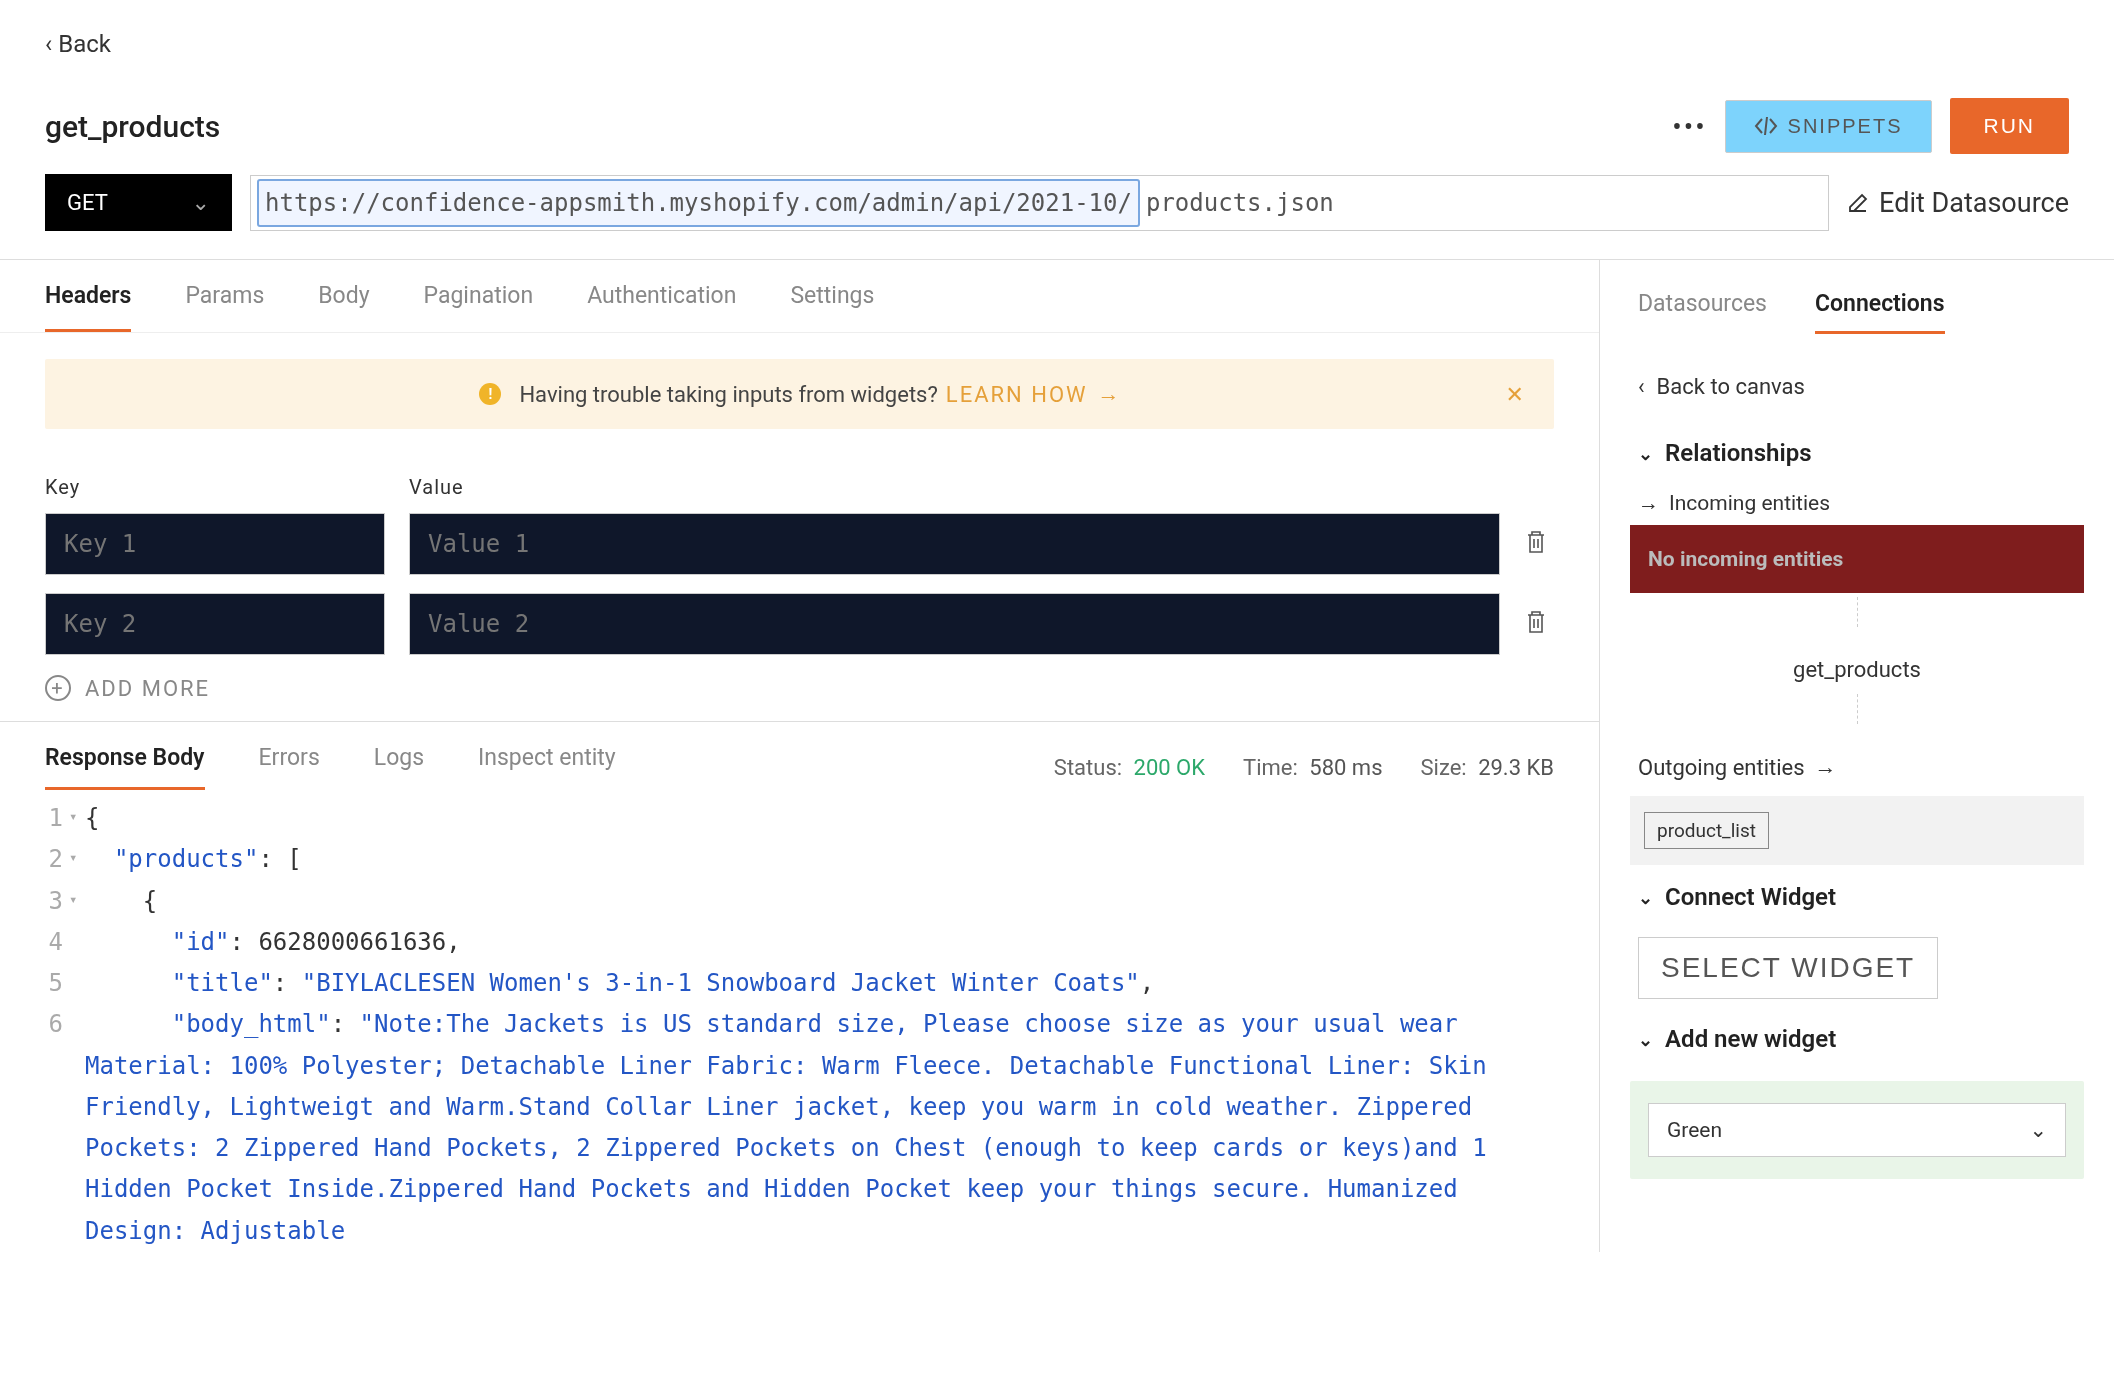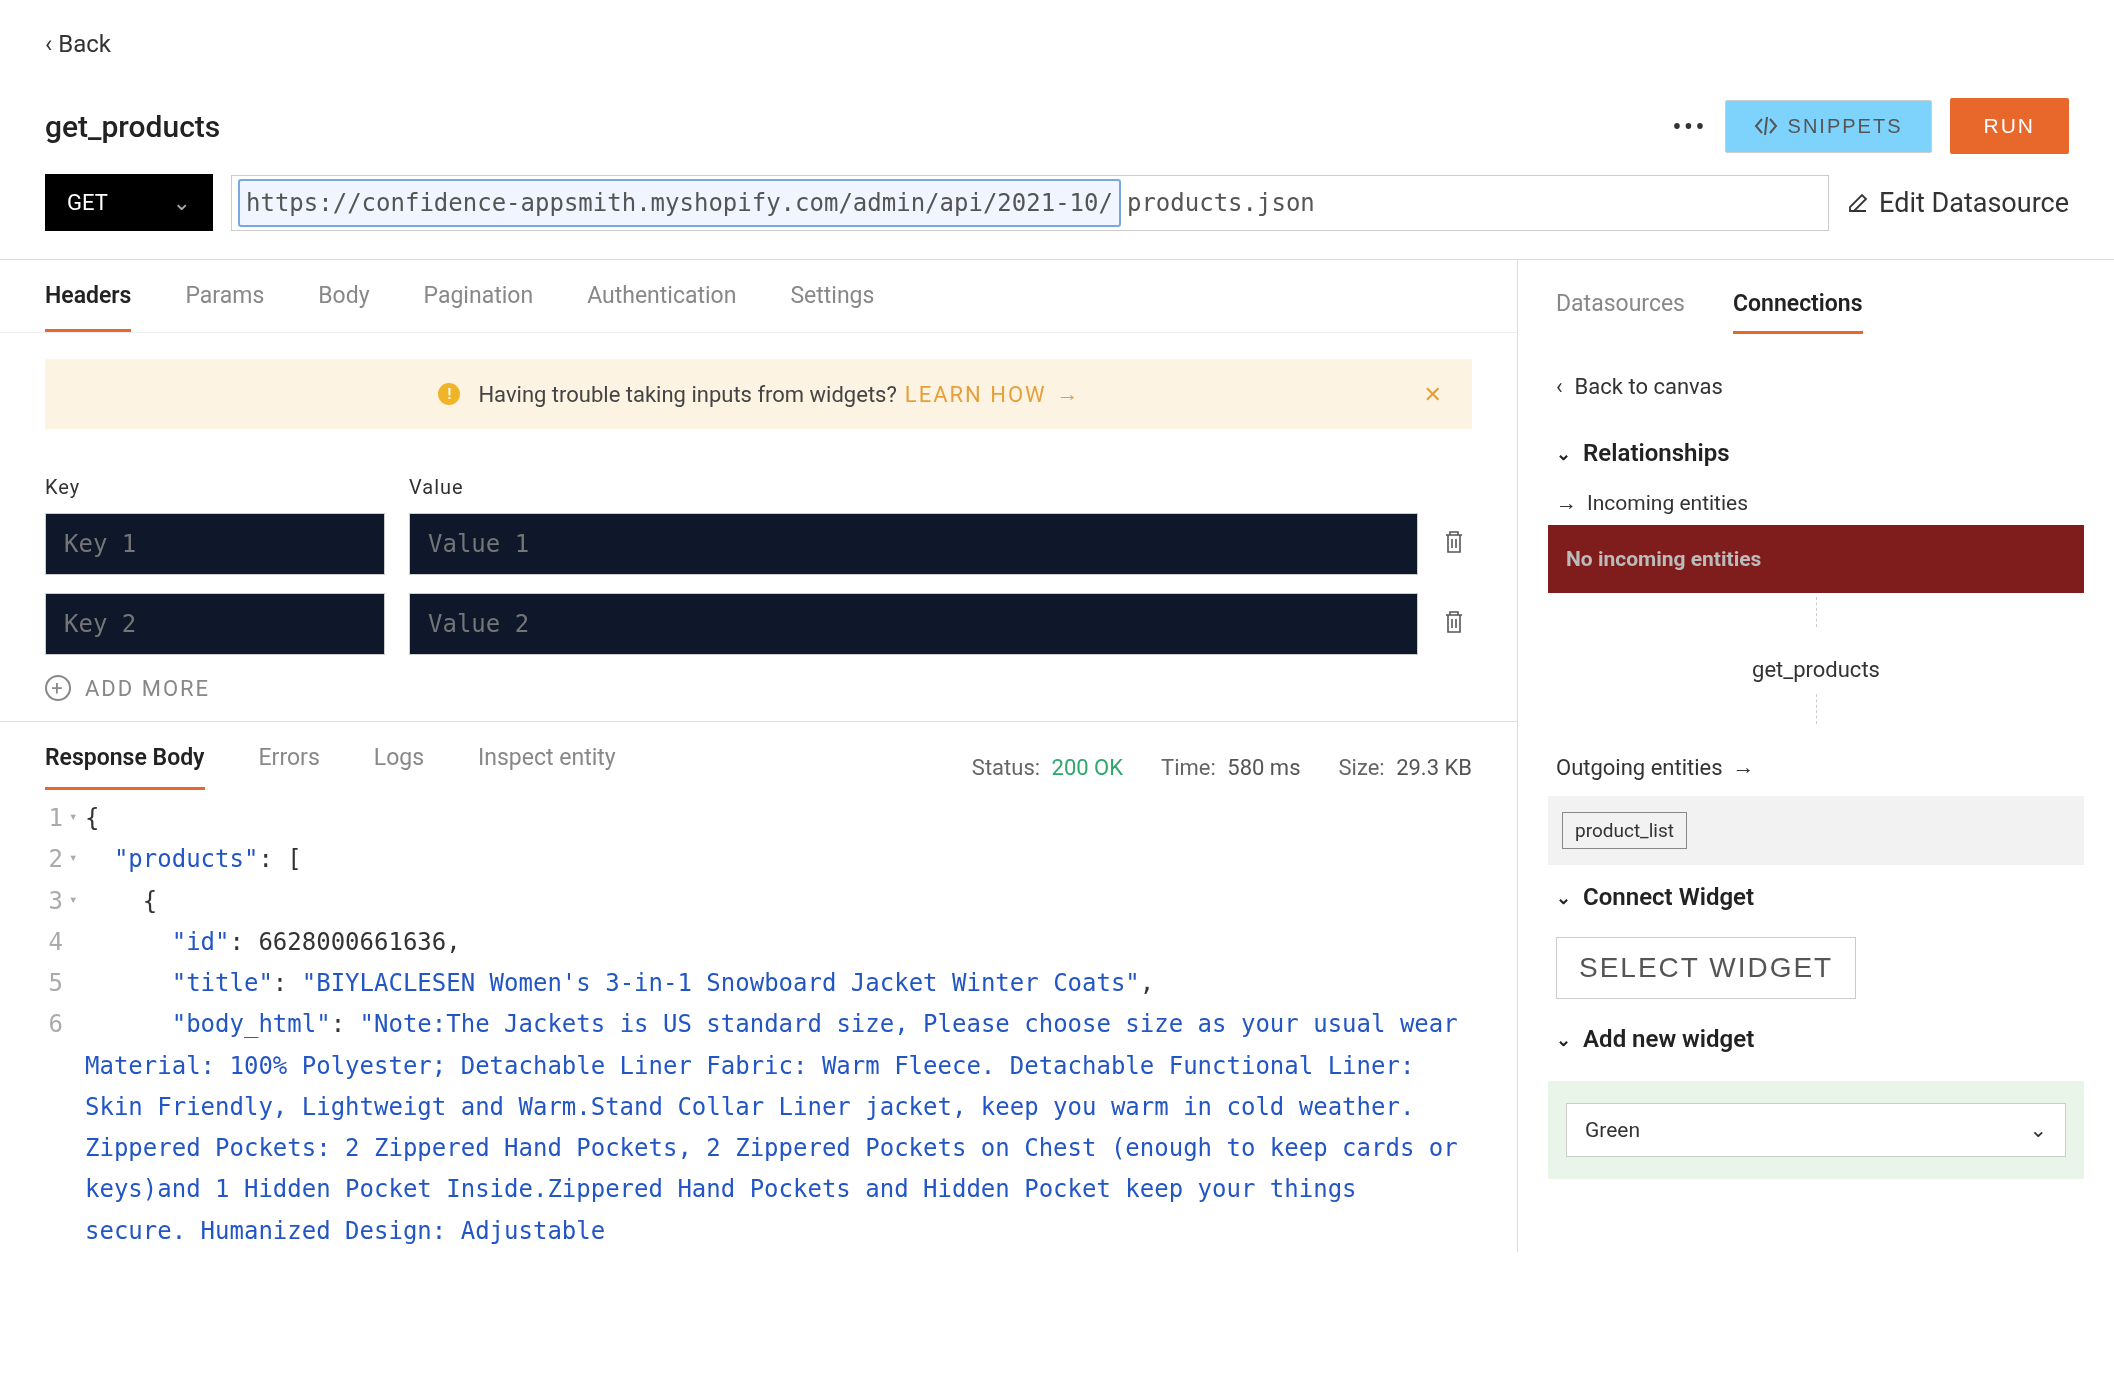--- a/index.html
+++ b/index.html
@@ -11,30 +11,30 @@
 .back-link .chev { font-size: 24px; }
 
 .header-row { display: flex; align-items: center; justify-content: space-between; padding: 30px 45px 20px 45px; }
 .title { font-size: 30px; font-weight: 500; color: #222; }
 .header-actions { display: flex; align-items: center; gap: 18px; }
 .more-icon { font-size: 28px; letter-spacing: 2px; cursor: pointer; color: #333; }
 .snippets-btn { border: 1px solid #ccc; background: #7dd3fc; padding: 14px 28px; display: flex; align-items: center; gap: 10px; font-size: 20px; letter-spacing: 2px; color: #555; cursor: pointer; border-radius: 2px; }
 .run-btn { background: #e8672a; color: #fff; border: none; padding: 16px 34px; font-size: 21px; letter-spacing: 2px; cursor: pointer; border-radius: 2px; }
 
 .url-row { display: flex; align-items: center; padding: 0 45px 28px 45px; gap: 18px; }
-.method-sel { background: #000; color: #fff; padding: 16px 22px; display: flex; align-items: center; gap: 50px; font-size: 22px; width: 168px; justify-content: space-between; cursor: pointer; }
+.method-sel { background: #000; color: #fff; padding: 16px 22px; display: flex; align-items: center; gap: 50px; font-size: 22px; width: 187px; justify-content: space-between; cursor: pointer; }
 .method-sel .cd { color: #aaa; }
 .url-box { flex: 1; border: 1px solid #ccc; display: flex; align-items: center; padding: 4px 6px; font-family: "SF Mono", Menlo, Monaco, monospace; font-size: 24px; height: 56px; }
 .url-base { border: 2px solid #7aa7e0; background: #f0f5ff; padding: 8px 6px; color: #555; border-radius: 3px; }
 .url-path { padding: 8px 6px; color: #555; }
 .edit-ds { display: flex; align-items: center; gap: 10px; font-size: 27px; color: #333; cursor: pointer; }
 
 .body-split { display: flex; border-top: 1px solid #ddd; }
 .left-col { flex: 1; min-width: 0; }
-.right-col { width: 597px; border-left: 1px solid #ddd; padding: 30px 30px; }
+.right-col { width: 515px; border-left: 1px solid #ddd; padding: 30px 30px; }
 
 .tabs { display: flex; gap: 54px; padding: 22px 45px 0 45px; border-bottom: 1px solid #eee; }
 .tab { font-size: 23px; color: #888; padding-bottom: 20px; cursor: pointer; }
 .tab.active { color: #222; font-weight: 600; border-bottom: 3px solid #e8672a; }
 
 .banner { margin: 26px 45px; background: #fdf3e2; display: flex; align-items: center; justify-content: center; padding: 22px 30px; position: relative; font-size: 22px; color: #444; border-radius: 2px; }
 .banner .info-ic { width: 22px; height: 22px; background: #f0b429; border-radius: 50%; display: inline-flex; align-items: center; justify-content: center; color: #fff; font-size: 14px; font-weight: bold; margin-right: 18px; }
 .banner .learn { color: #e5a03a; letter-spacing: 2px; margin-left: 8px; cursor: pointer; }
 .banner .arr { color: #e5a03a; margin-left: 10px; }
 .banner .closex { position: absolute; right: 30px; color: #e5a03a; font-size: 22px; cursor: pointer; }

